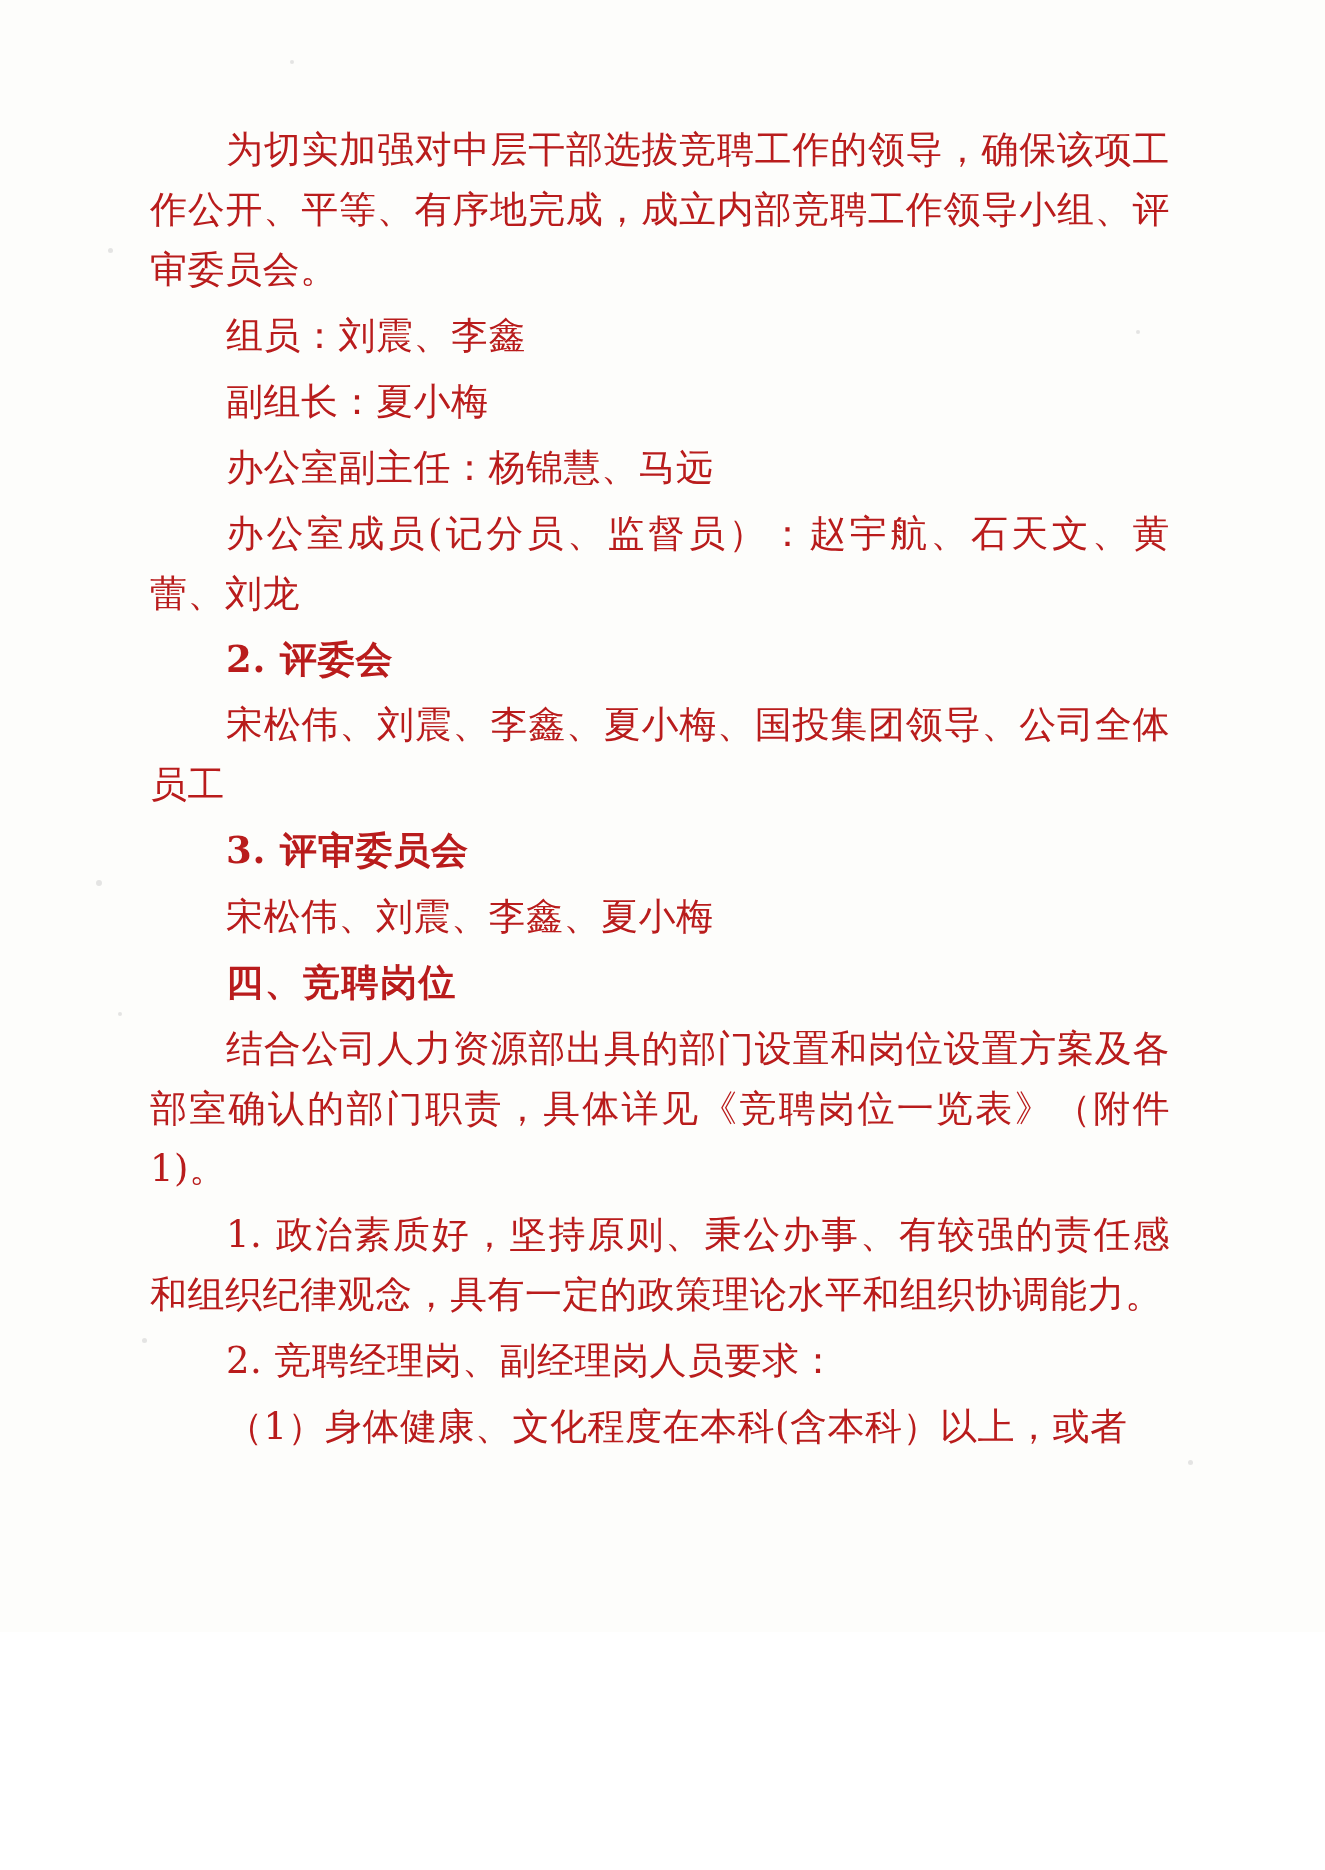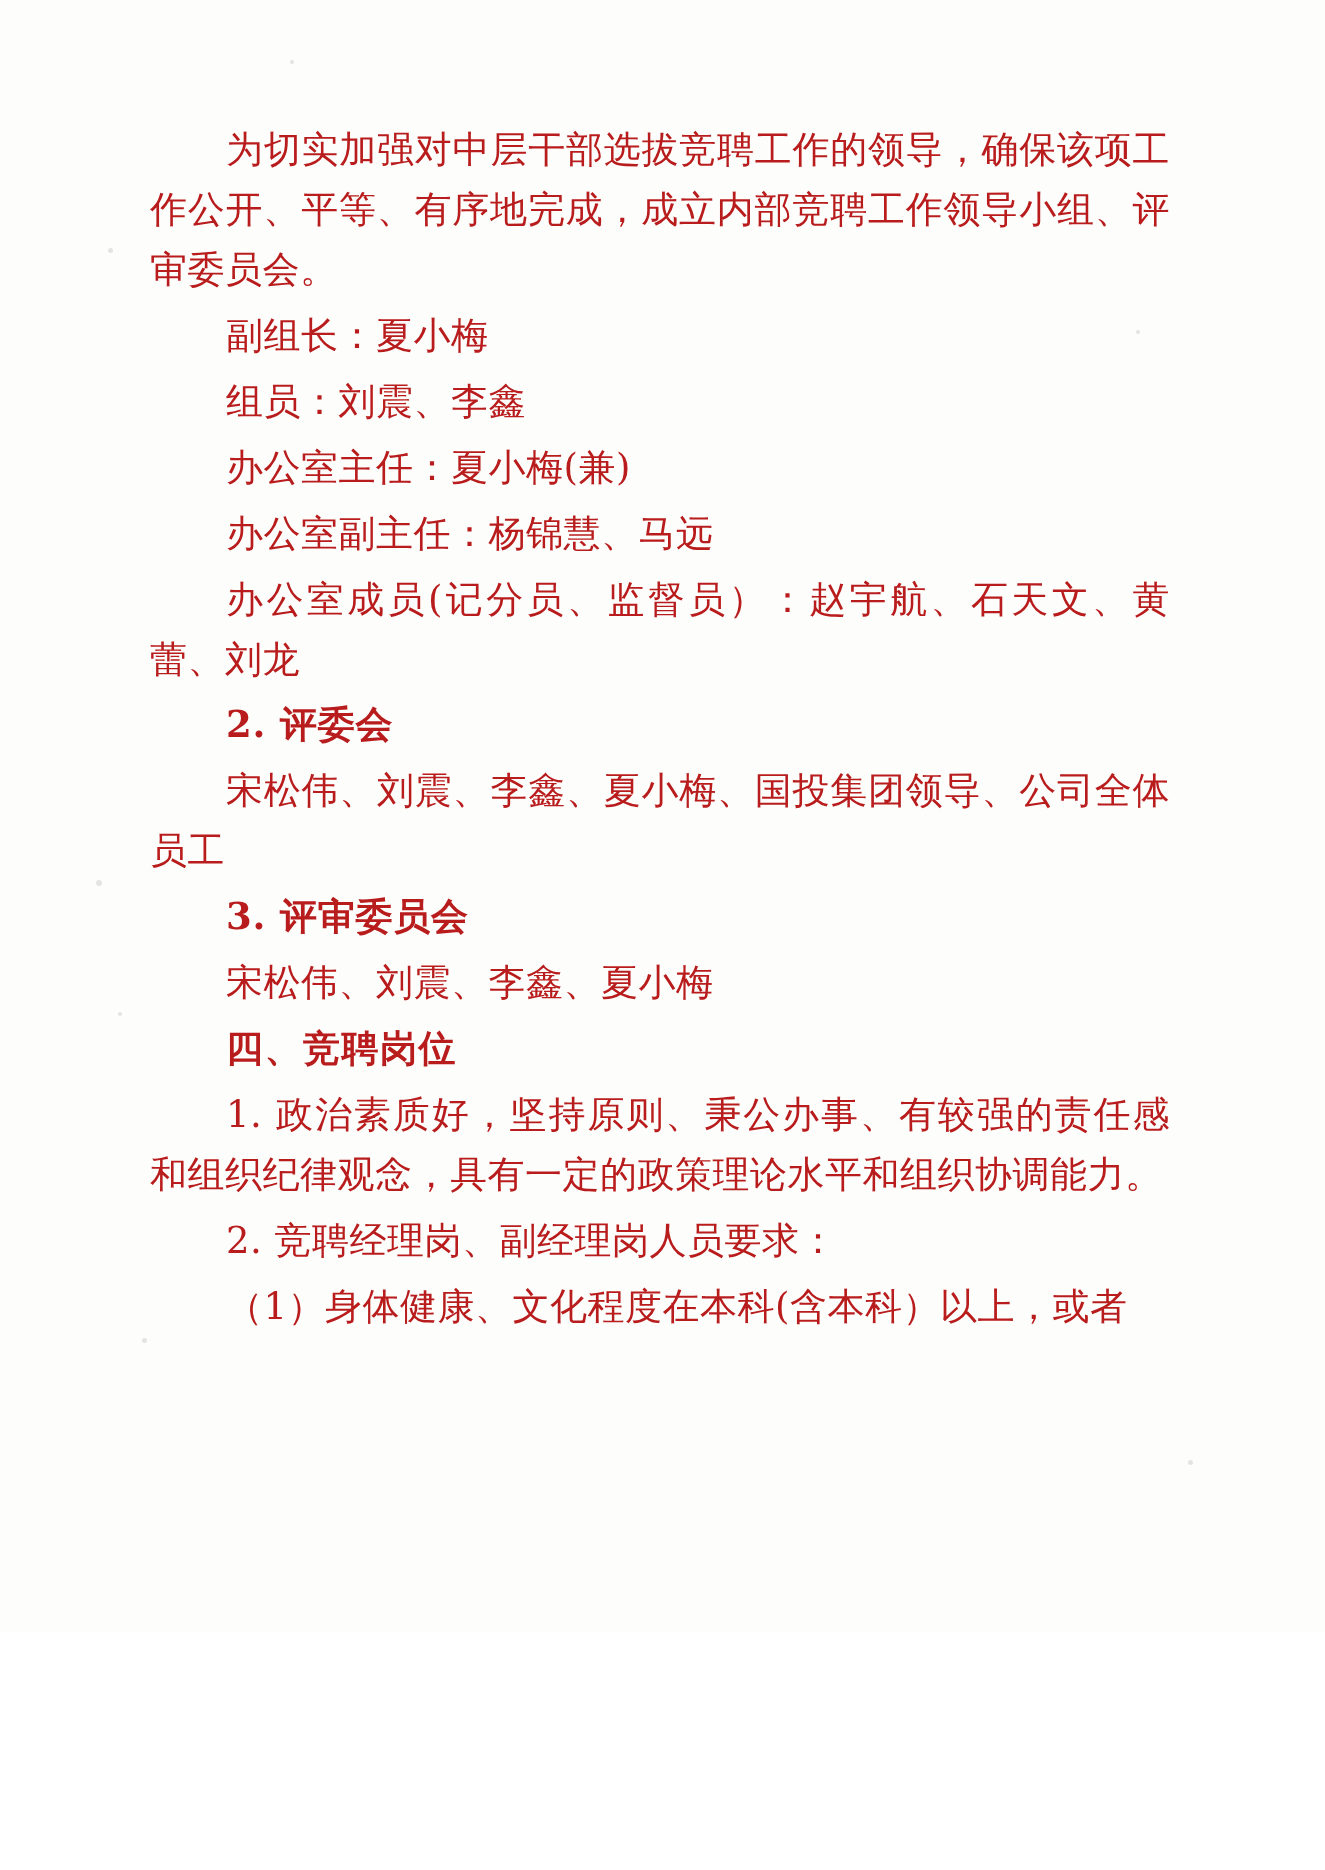--- a/index.html
+++ b/index.html
@@ -63,40 +63,40 @@
   <span class="speckle" style="left:1136px;top:330px;width:4px;height:4px;"></span>
   <span class="speckle" style="left:1188px;top:1460px;width:5px;height:5px;"></span>
   <span class="speckle" style="left:290px;top:60px;width:4px;height:4px;"></span>
 
   <div class="content">
 
     <p class="indent2">为切实加强对中层干部选拔竞聘工作的领导，确保该项工作公开、平等、有序地完成，成立内部竞聘工作领导小组、评审委员会。</p>
 
 
 
+    <p class="listline">组员：刘震、李鑫</p>
+
     <p class="listline">副组长：夏小梅</p>
 
-    <p class="listline">组员：刘震、李鑫</p>
-
-    <p class="listline">办公室主任：夏小梅(兼)</p>
 
     <p class="listline">办公室副主任：杨锦慧、马远</p>
 
     <p class="listline">办公室成员(记分员、监督员）：赵宇航、石天文、黄蕾、刘龙</p>
 
     <p class="subheading">2. 评委会</p>
 
     <p class="listline">宋松伟、刘震、李鑫、夏小梅、国投集团领导、公司全体员工</p>
 
     <p class="subheading">3. 评审委员会</p>
 
     <p class="listline">宋松伟、刘震、李鑫、夏小梅</p>
 
     <p class="heading">四、竞聘岗位</p>
 
+    <p class="flow">结合公司人力资源部出具的部门设置和岗位设置方案及各部室确认的部门职责，具体详见《竞聘岗位一览表》（附件 1)。</p>
 
 
     <p class="flow">1. 政治素质好，坚持原则、秉公办事、有较强的责任感和组织纪律观念，具有一定的政策理论水平和组织协调能力。</p>
 
     <p class="flow">2. 竞聘经理岗、副经理岗人员要求：</p>
 
     <p class="flow">（1）身体健康、文化程度在本科(含本科）以上，或者</p>
 
   </div>
 </div>

